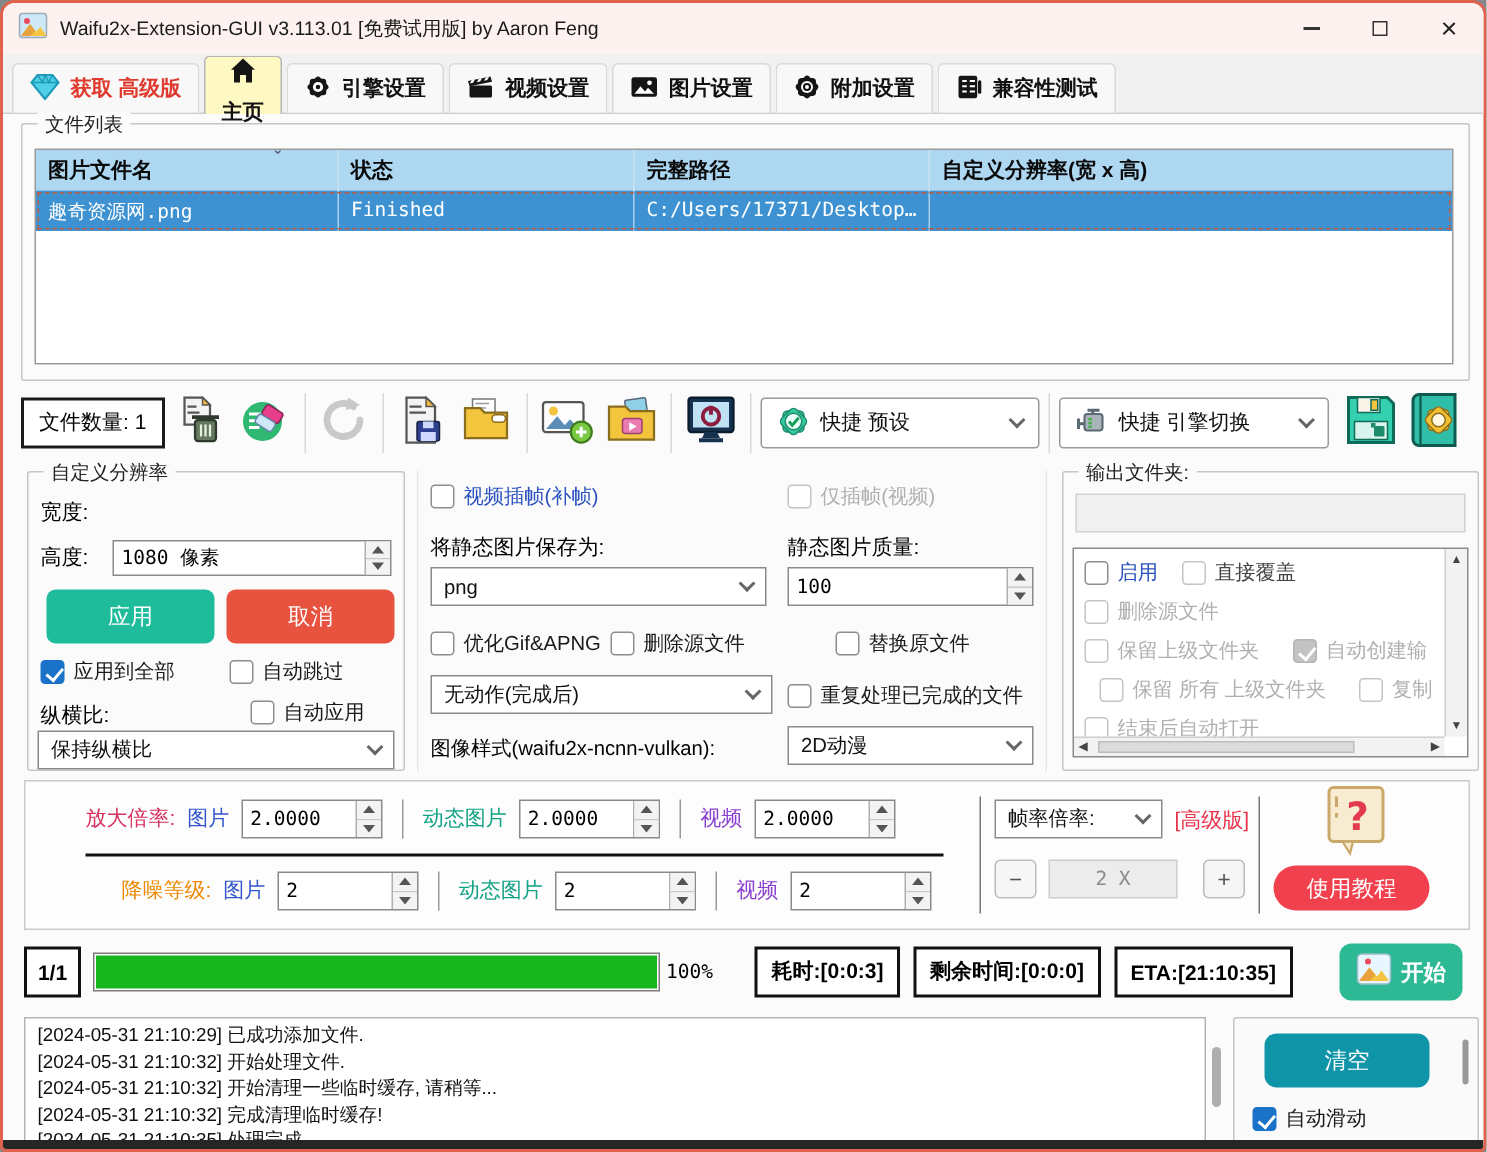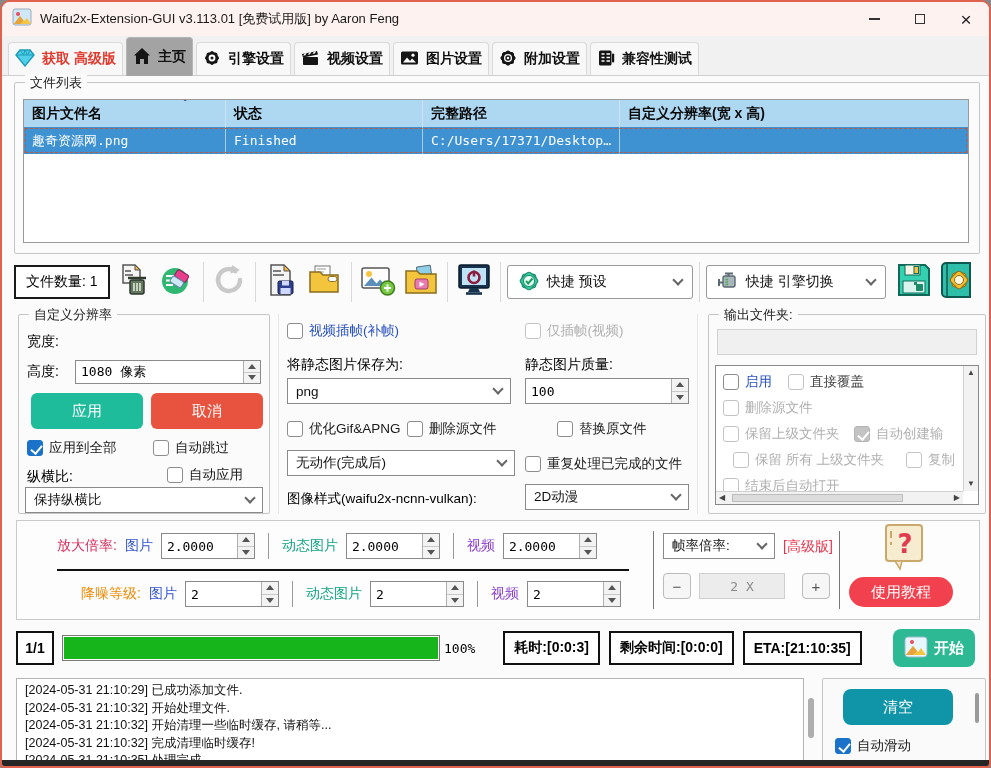--- a/index.html
+++ b/index.html
@@ -11,24 +11,24 @@
               display:flex; align-items:center; padding-left:10px; }
   .title-text { font-size:13px; color:#1a1a1a; margin-left:8px; }
   .win-controls { margin-left:auto; display:flex; height:100%; }
   .win-btn { width:46px; display:flex; align-items:center; justify-content:center; color:#222; }
   .glyph-min { width:11px; height:2px; background:#333; display:block; }
   .glyph-max { width:10px; height:10px; border:1.5px solid #333; display:block; }
   .glyph-close { font-size:19px; line-height:1; }
   
   .tabbar { position:absolute; top:34px; left:0; right:0; height:40px; background:#f1f1f1;
             border-bottom:1px solid #cfcfcf; display:flex; align-items:flex-end; padding-left:6px; gap:3px; }
-  .tab { height:33px; display:flex; align-items:center; gap:7px; padding:0 6px; background:#f8f8f8;
+  .tab { height:33px; display:flex; align-items:center; gap:7px; padding:0 11px; background:#f8f8f8;
          border:1px solid #d9d9d9; border-bottom:none; border-radius:4px 4px 0 0;
          font-size:14px; font-weight:bold; color:#111; white-space:nowrap; }
-  .tab.active { background:#a3a3a3; height:39px; border-color:#b5b5b5; margin-bottom:-1px; z-index:2; }
+  .tab.active { background:#fef9c3; height:39px; border-color:#b5b5b5; margin-bottom:-1px; z-index:2;flex-direction:column; }
   .tab.premium { color:#e0392e; }
   
   .gb { position:absolute; border:1px solid #c6c6c6; border-radius:2px; }
   .gb-label { position:absolute; top:-9px; left:10px; background:#fbfbfb; padding:0 5px;
               font-size:13px; color:#222; white-space:nowrap; }
   
   .table { position:absolute; left:8px; top:16px; right:10px; bottom:10px; background:#fff;
            border:1px solid #9a9a9a; overflow:hidden; }
   .thead { display:flex; height:27px; background:#aed7f2; font-weight:bold; font-size:14px; color:#0a0a0a; }
   .th { display:flex; align-items:center; padding:0 8px; border-right:1px solid #c8e2f4; position:relative; }
@@ -452,21 +452,21 @@
         <span class="txt-dim">直接覆盖</span>
       </div>
       <div class="cbrow" style="left:7px; top:33px;">
         <span class="cb gray"></span>
         <span class="txt-gray">删除源文件</span>
       </div>
       <div class="cbrow" style="left:7px; top:59px;">
         <span class="cb gray"></span>
         <span class="txt-gray">保留上级文件夹</span>
       </div>
-      <div class="cbrow" style="left:138px; top:59px; max-width:100px; overflow:hidden;">
+      <div class="cbrow" style="left:146px; top:59px; max-width:100px; overflow:hidden;">
         <span class="cb checked gray"></span>
         <span class="txt-gray">自动创建输</span>
       </div>
       <div class="cbrow" style="left:7px; top:85px;padding-left:10px;">
         <span class="cb gray"></span>
         <span class="txt-gray">保留 所有 上级文件夹</span>
       </div>
       <div class="cbrow" style="left:190px; top:85px; max-width:48px; overflow:hidden;">
         <span class="cb gray"></span>
         <span class="txt-gray">复制</span>

